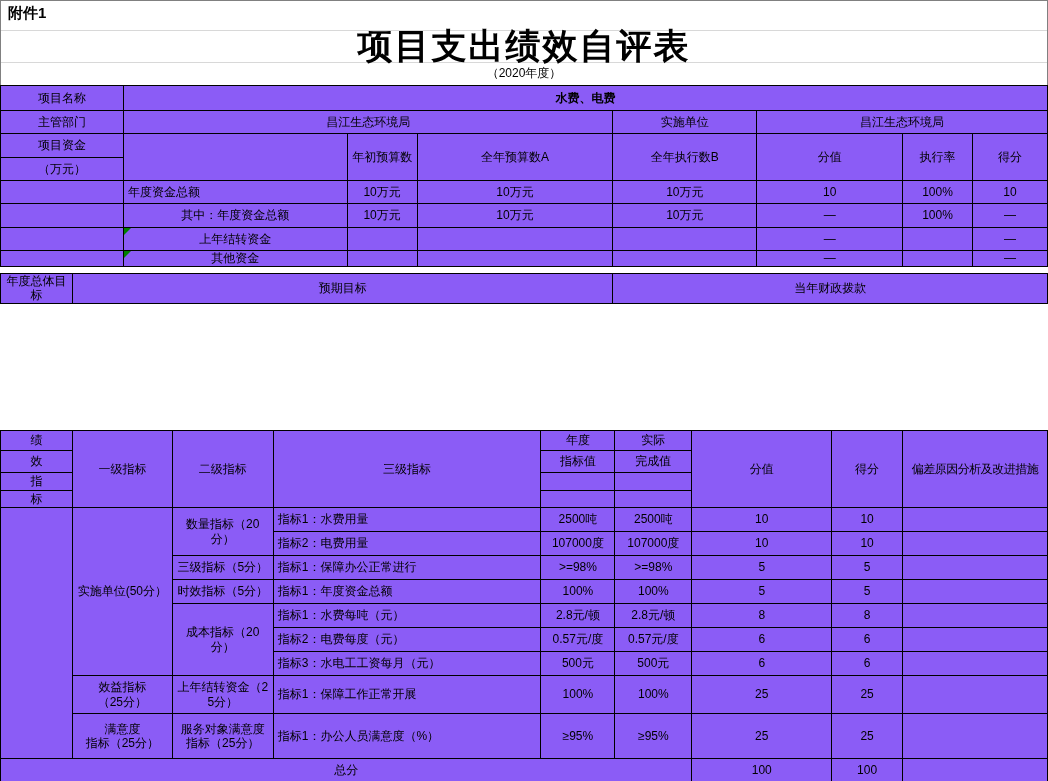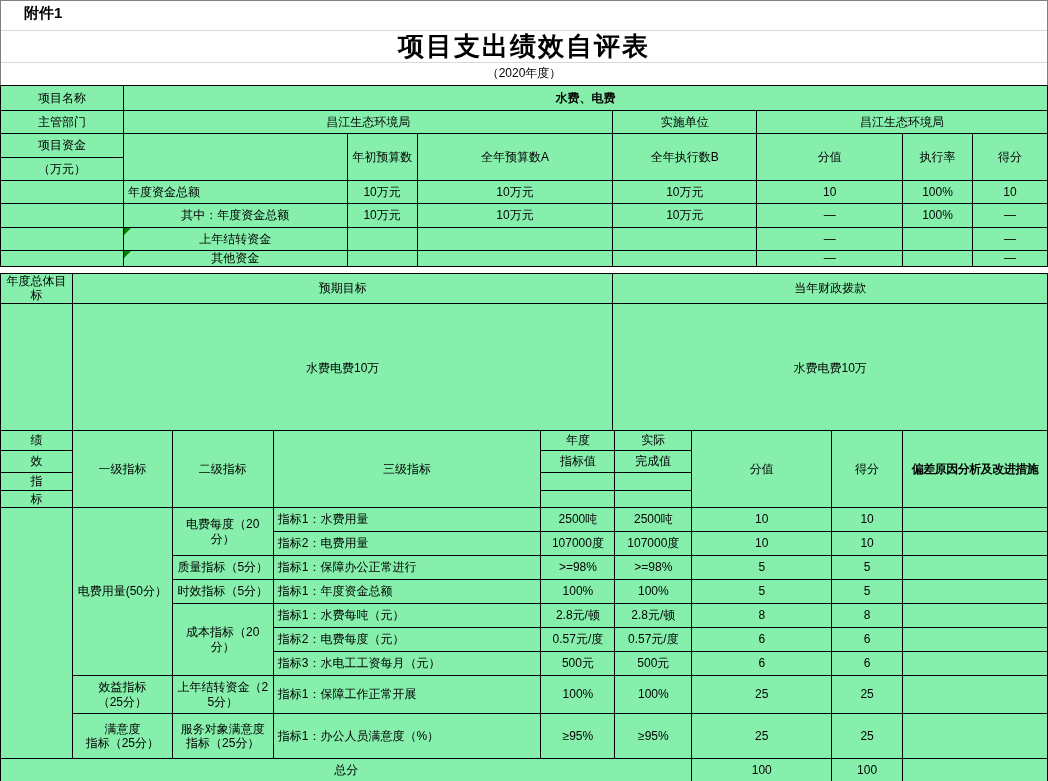--- a/index.html
+++ b/index.html
@@ -1,31 +1,31 @@
 <!DOCTYPE html>
 <html><head>
 <meta charset="utf-8">
 <style>
   html,body{margin:0;padding:0;background:#fff;}
   body{font-family:"Liberation Sans","DejaVu Sans",sans-serif;color:#000;}
   #page{position:relative;width:1048px;height:781px;background:#fff;overflow:hidden;}
   #top-zone{position:absolute;left:0;top:0;width:1046px;height:85px;border-top:1px solid #808080;border-left:1px solid #808080;border-right:1px solid #808080;}
   .gridline{position:absolute;left:0;width:1048px;height:1px;background:#d8d8d8;}
-  #attachment{position:absolute;left:8px;top:4px;font-size:15px;font-weight:bold;margin-left:16px;}
-  #main-title{position:absolute;left:0;top:30px;width:1048px;height:32px;line-height:32px;text-align:center;font-size:26px;font-weight:bold;letter-spacing:2px;}
+  #attachment{position:absolute;left:8px;top:4px;font-size:15px;font-weight:bold;}
+  #main-title{position:absolute;left:0;top:30px;width:1048px;height:32px;line-height:32px;text-align:center;font-size:35px;font-weight:bold;letter-spacing:2px;}
   #subtitle{position:absolute;left:0;top:62px;width:1048px;height:23px;line-height:23px;text-align:center;font-size:12px;}
-  table{border-collapse:collapse;table-layout:fixed;position:absolute;left:0;background:#86efac;}
+  table{border-collapse:collapse;table-layout:fixed;position:absolute;left:0;background:#8b5cf6;}
   #tableA{top:85px;}
   #tableB{top:273px;}
   #tableC{top:430px;}
   td{border:1px solid #000;font-size:12px;line-height:1.2;text-align:center;vertical-align:middle;padding:0 2px;overflow:hidden;word-break:break-all;position:relative;}
   td.lft{text-align:left;padding-left:4px;}
   td.bold{font-weight:bold;}
   td.preline{white-space:pre-line;}
-  td.devh{padding:0;letter-spacing:-0.5px;font-weight:bold;}
+  td.devh{padding:0;letter-spacing:-0.5px;}
   .tri{position:absolute;left:0;top:0;width:0;height:0;border-top:7px solid #008000;border-right:7px solid transparent;}
 </style>
 </head>
 <body>
 
 <div id="page">
   <div class="gridline" style="top:30px"></div>
   <div class="gridline" style="top:62px"></div>
   <div id="top-zone"></div>
   <div id="attachment">附件1</div>
@@ -114,25 +114,20 @@
     <colgroup>
       <col style="width:72px">
         <col style="width:541px">
         <col style="width:435px">
     </colgroup>
     <tbody>
         <tr style="height:27px">
       <td>年度总体目标</td>
       <td>预期目标</td>
       <td>当年财政拨款</td>
-    </tr>
-    <tr style="height:130px">
-      <td></td>
-      <td>水费电费10万</td>
-      <td>水费电费10万</td>
     </tr>
   </tbody>
     </table>
 
   <table id="tableC">
     <colgroup>
       <col style="width:72px">
         <col style="width:100px">
         <col style="width:101px">
         <col style="width:268px">
@@ -164,39 +159,39 @@
       <td></td>
       <td></td>
     </tr>
     <tr style="height:17px">
       <td>标</td>
       <td></td>
       <td></td>
     </tr>
     <tr style="height:24px">
       <td rowspan="9"></td>
-      <td rowspan="7">电费用量(50分）</td>
-      <td rowspan="2">电费每度（20分）</td>
+      <td rowspan="7">实施单位(50分）</td>
+      <td rowspan="2">数量指标（20分）</td>
       <td class="lft">指标1：水费用量</td>
       <td>2500吨</td>
       <td>2500吨</td>
       <td>10</td>
       <td>10</td>
       <td></td>
     </tr>
     <tr style="height:24px">
       <td class="lft">指标2：电费用量</td>
       <td>107000度</td>
       <td>107000度</td>
       <td>10</td>
       <td>10</td>
       <td></td>
     </tr>
     <tr style="height:24px">
-      <td>质量指标（5分）</td>
+      <td>三级指标（5分）</td>
       <td class="lft">指标1：保障办公正常进行</td>
       <td>&gt;=98%</td>
       <td>&gt;=98%</td>
       <td>5</td>
       <td>5</td>
       <td></td>
     </tr>
     <tr style="height:24px">
       <td>时效指标（5分）</td>
       <td class="lft">指标1：年度资金总额</td>

